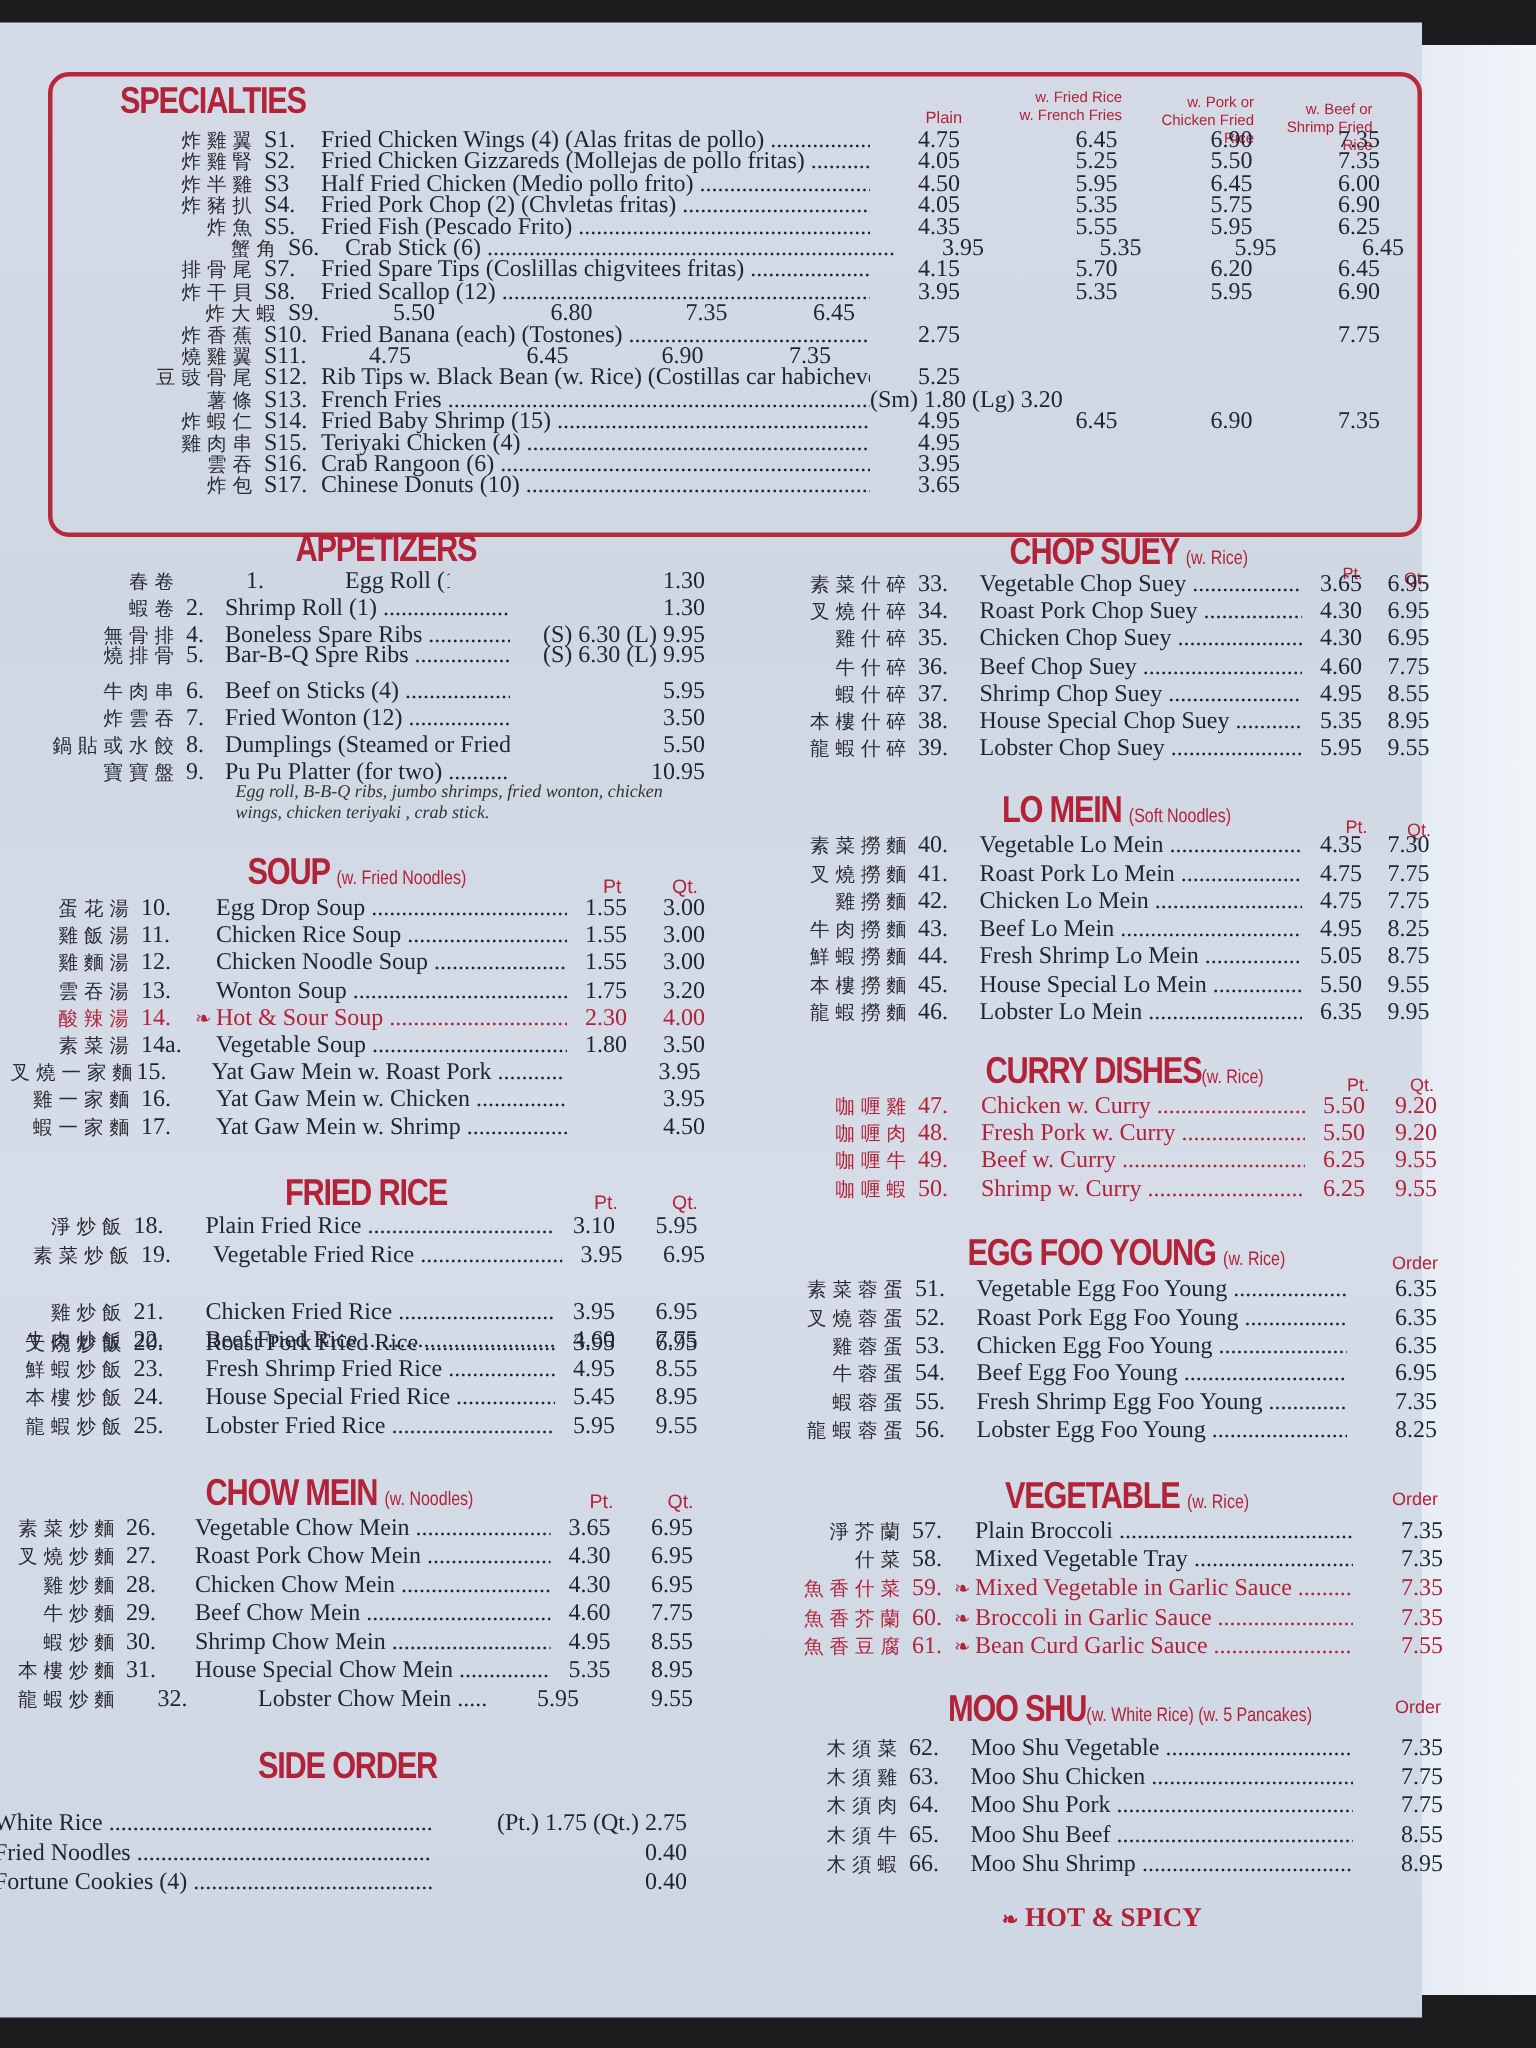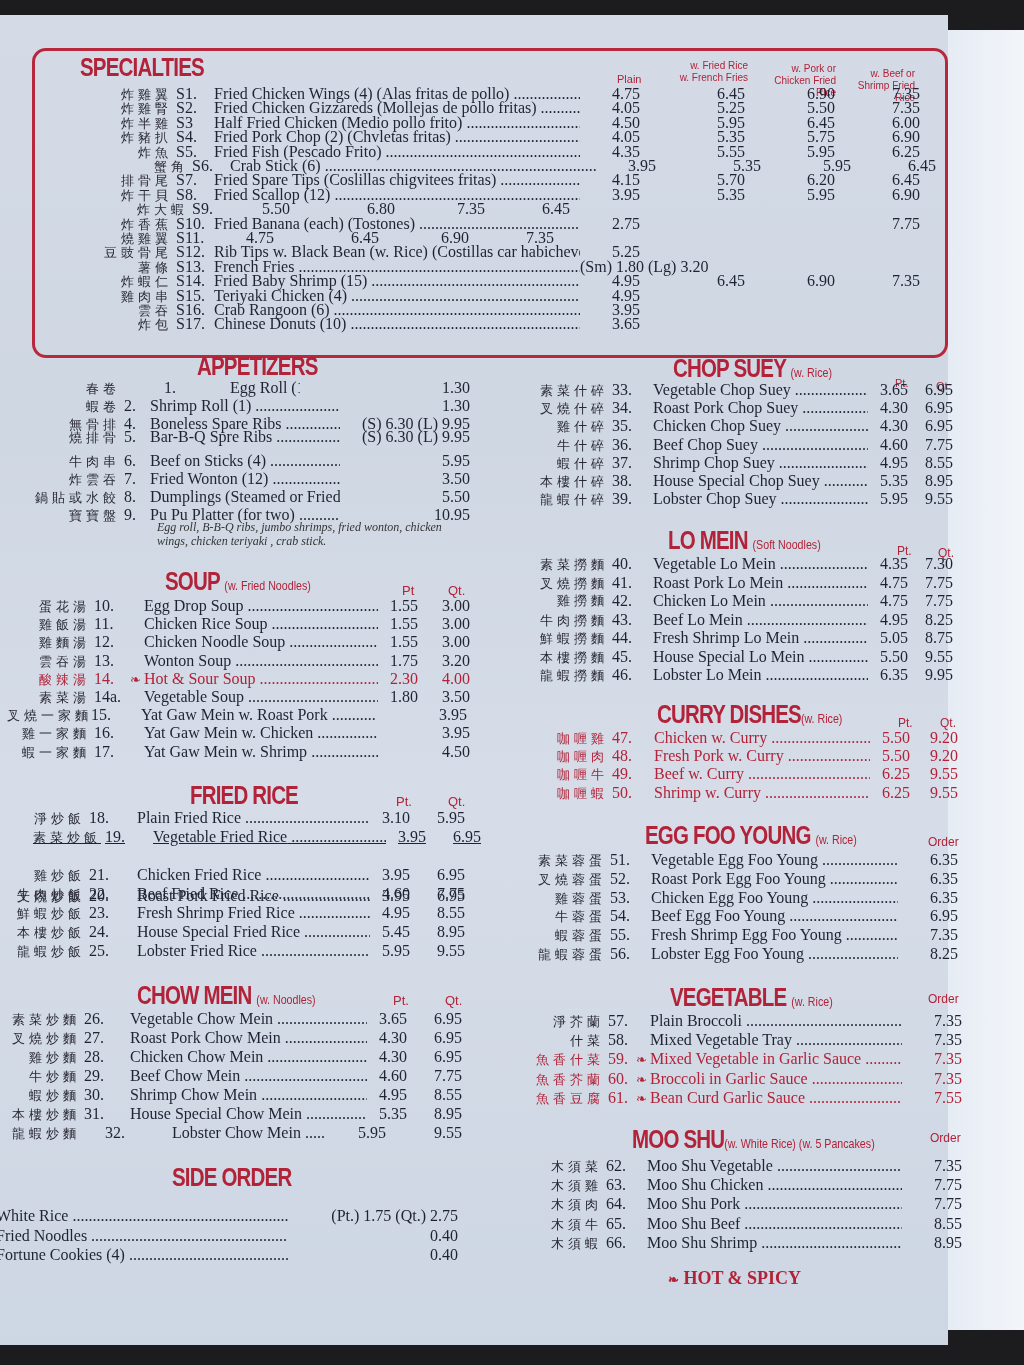--- a/index.html
+++ b/index.html
@@ -345,21 +345,21 @@
 <div class="colhead" style="left:396px;top:794px;font-size:13px;">Pt.</div>
 <div class="colhead" style="left:448px;top:794px;font-size:13px;">Qt.</div>
 <div id="fr-rows">
     <div class="row" style="left: 5px; top: 809px; width: 460px;">
       <span class="cn" style="width:80px">淨炒飯</span>
       <span class="num" style="width:52px;padding-left:4px">18.</span>
       <span class="name">Plain Fried Rice</span>
       <span class="price" style="width:40px">3.10</span>
       <span class="price" style="width:55px">5.95</span>
     </div>
-    <div class="row" style="left: 21px; top: 828px; width: 460px; text-decoration: underline;">
+    <div class="row" style="left: 10px; top: 828px; width: 460px;">
       <span class="cn" style="width:80px">素菜炒飯</span>
       <span class="num" style="width:52px;padding-left:4px">19.</span>
       <span class="name">Vegetable Fried Rice</span>
       <span class="price" style="width:40px">3.95</span>
       <span class="price" style="width:55px">6.95</span>
     </div>
     <div class="row" style="left: 5px; top: 847px; width: 460px; margin-top: 40px;">
       <span class="cn" style="width:80px">叉燒炒飯</span>
       <span class="num" style="width:52px;padding-left:4px">20.</span>
       <span class="name">Roast Pork Fried Rice</span>

